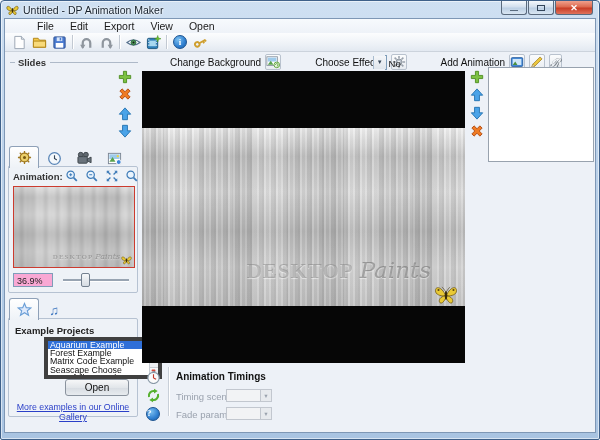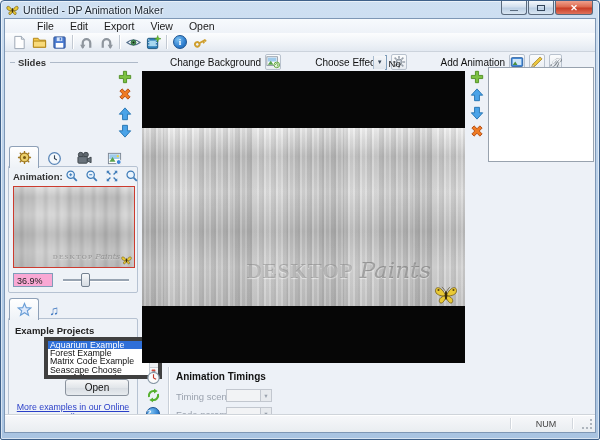--- a/index.html
+++ b/index.html
@@ -531,20 +531,14 @@
           <div class="vbtn">
             <svg viewBox="0 0 16 16">
                 <path d="M6.2 1.5h3.6v4.7h4.7v3.6h-4.7v4.7H6.2v-4.7H1.5V6.2h4.7z" fill="#ef7b24" stroke="#b14a10" transform="rotate(45 8 8)"></path>
               </svg>
           </div>
         </div>
         <div class="anim-list"></div>
       </div>
     </div>
 
-    <div class="statusbar">
-      <div class="sb-div" style="right:84px;"></div>
-      <div class="sb-num">NUM</div>
-      <div class="sb-div" style="right:22px;"></div>
-      <div class="grip"></div>
-    </div>
   </div>
 </div>
 
 </body></html>

